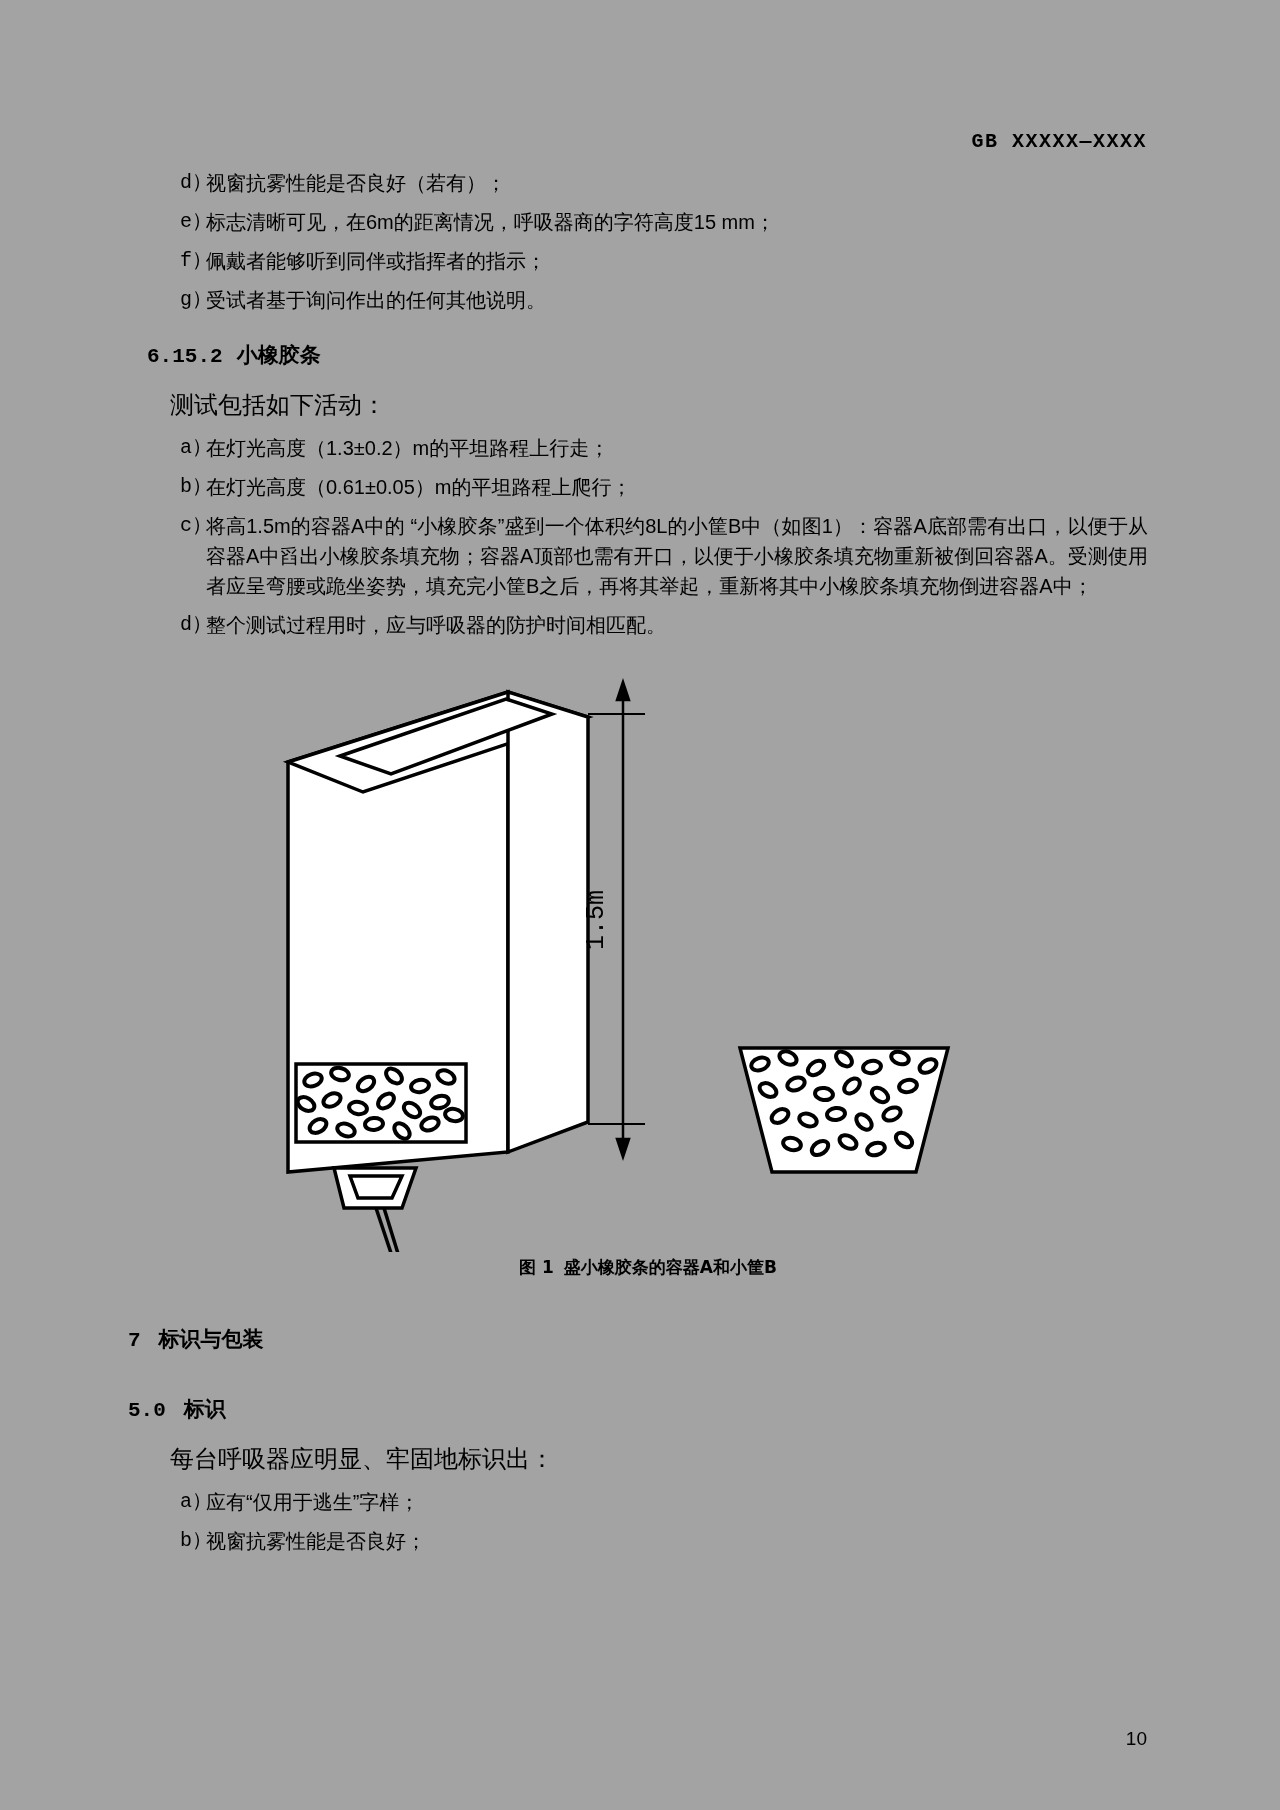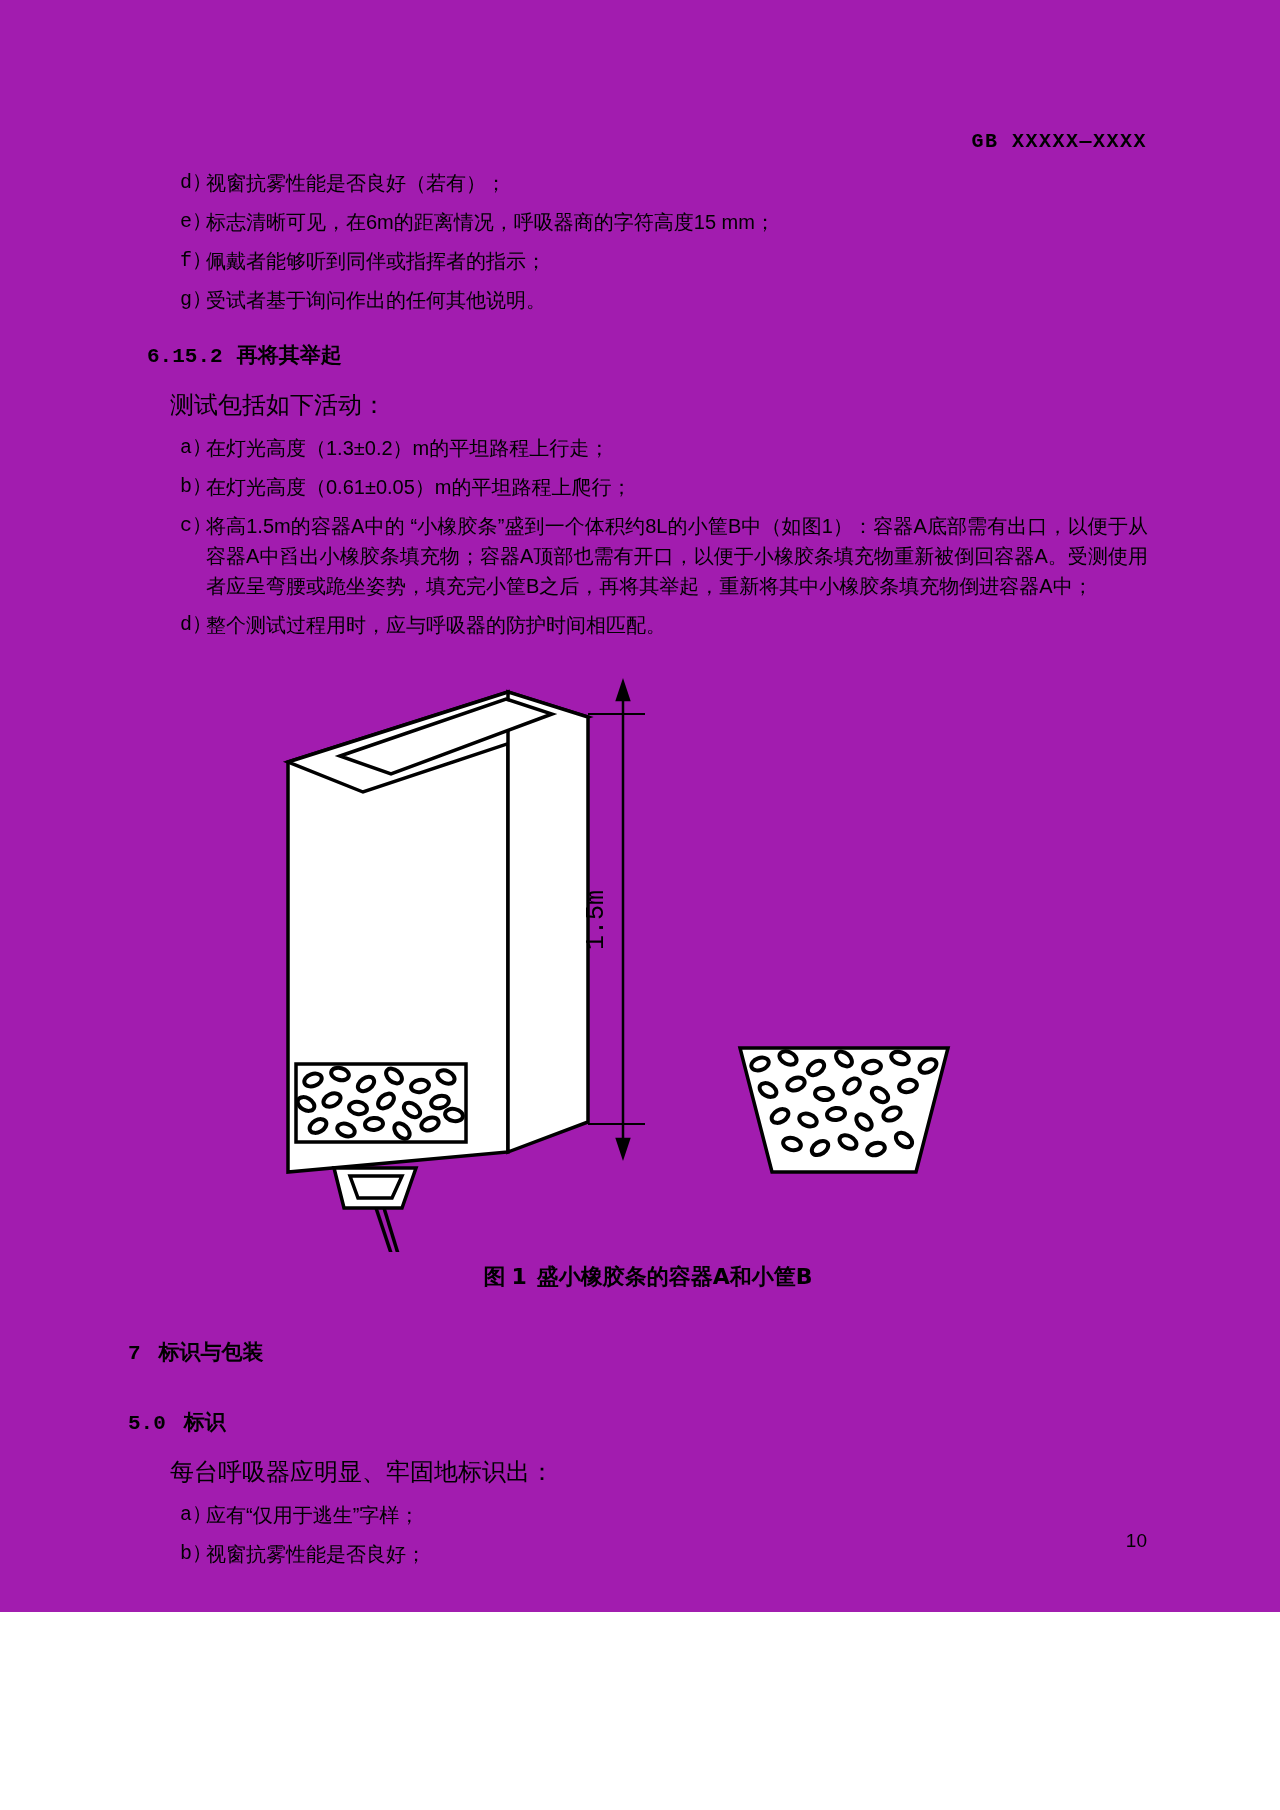--- a/index.html
+++ b/index.html
@@ -11,22 +11,22 @@
     width: 1280px;
     height: 1810px;
     position: relative;
     font-family: "Liberation Serif", serif;
     color: #000000;
   }
   .page {
     position: absolute;
     top: 0; left: 0;
     width: 1280px;
-    height: 1612px;
-    background: #a21caf;
+    height: 1810px;
+    background: #a3a3a3;
   }
   .header {
     position: absolute;
     top: 130px;
     right: 133px;
     font-family: "Liberation Mono", monospace;
     font-size: 20px;
     letter-spacing: 1.5px;
     font-weight: 700;
   }
@@ -84,23 +84,23 @@
   }
   .figure-wrap {
     position: relative;
     width: 1000px;
     height: 600px;
     margin-top: 12px;
   }
   .figure-caption {
     text-align: center;
     font-family: "DejaVu Sans", sans-serif;
-    font-size: 22px;
-    font-weight: 700;
-    margin-top: 10px;
+    font-size: 17px;
+    font-weight: 700;
+    margin-top: 4px;
   }
   .figure-caption .cap-num {
     margin: 0 10px 0 6px;
   }
   .head7 {
     font-family: "DejaVu Sans", sans-serif;
     font-size: 21px;
     font-weight: 700;
     margin-left: -20px;
     margin-top: 46px;
@@ -148,21 +148,21 @@
         <span class="list-marker">f）</span>
         <span class="list-text">佩戴者能够听到同伴或指挥者的指示；</span>
       </div>
       <div class="list-item">
         <span class="list-marker">g）</span>
         <span class="list-text">受试者基于询问作出的任何其他说明。</span>
       </div>
     </div>
 
     <div class="section-head">
-      <span class="num">6.15.2</span><span>再将其举起</span>
+      <span class="num">6.15.2</span><span>小橡胶条</span>
     </div>
 
     <div class="para">测试包括如下活动：</div>
 
     <div>
       <div class="list-item">
         <span class="list-marker">a）</span>
         <span class="list-text">在灯光高度（1.3±0.2）m的平坦路程上行走；</span>
       </div>
       <div class="list-item">

